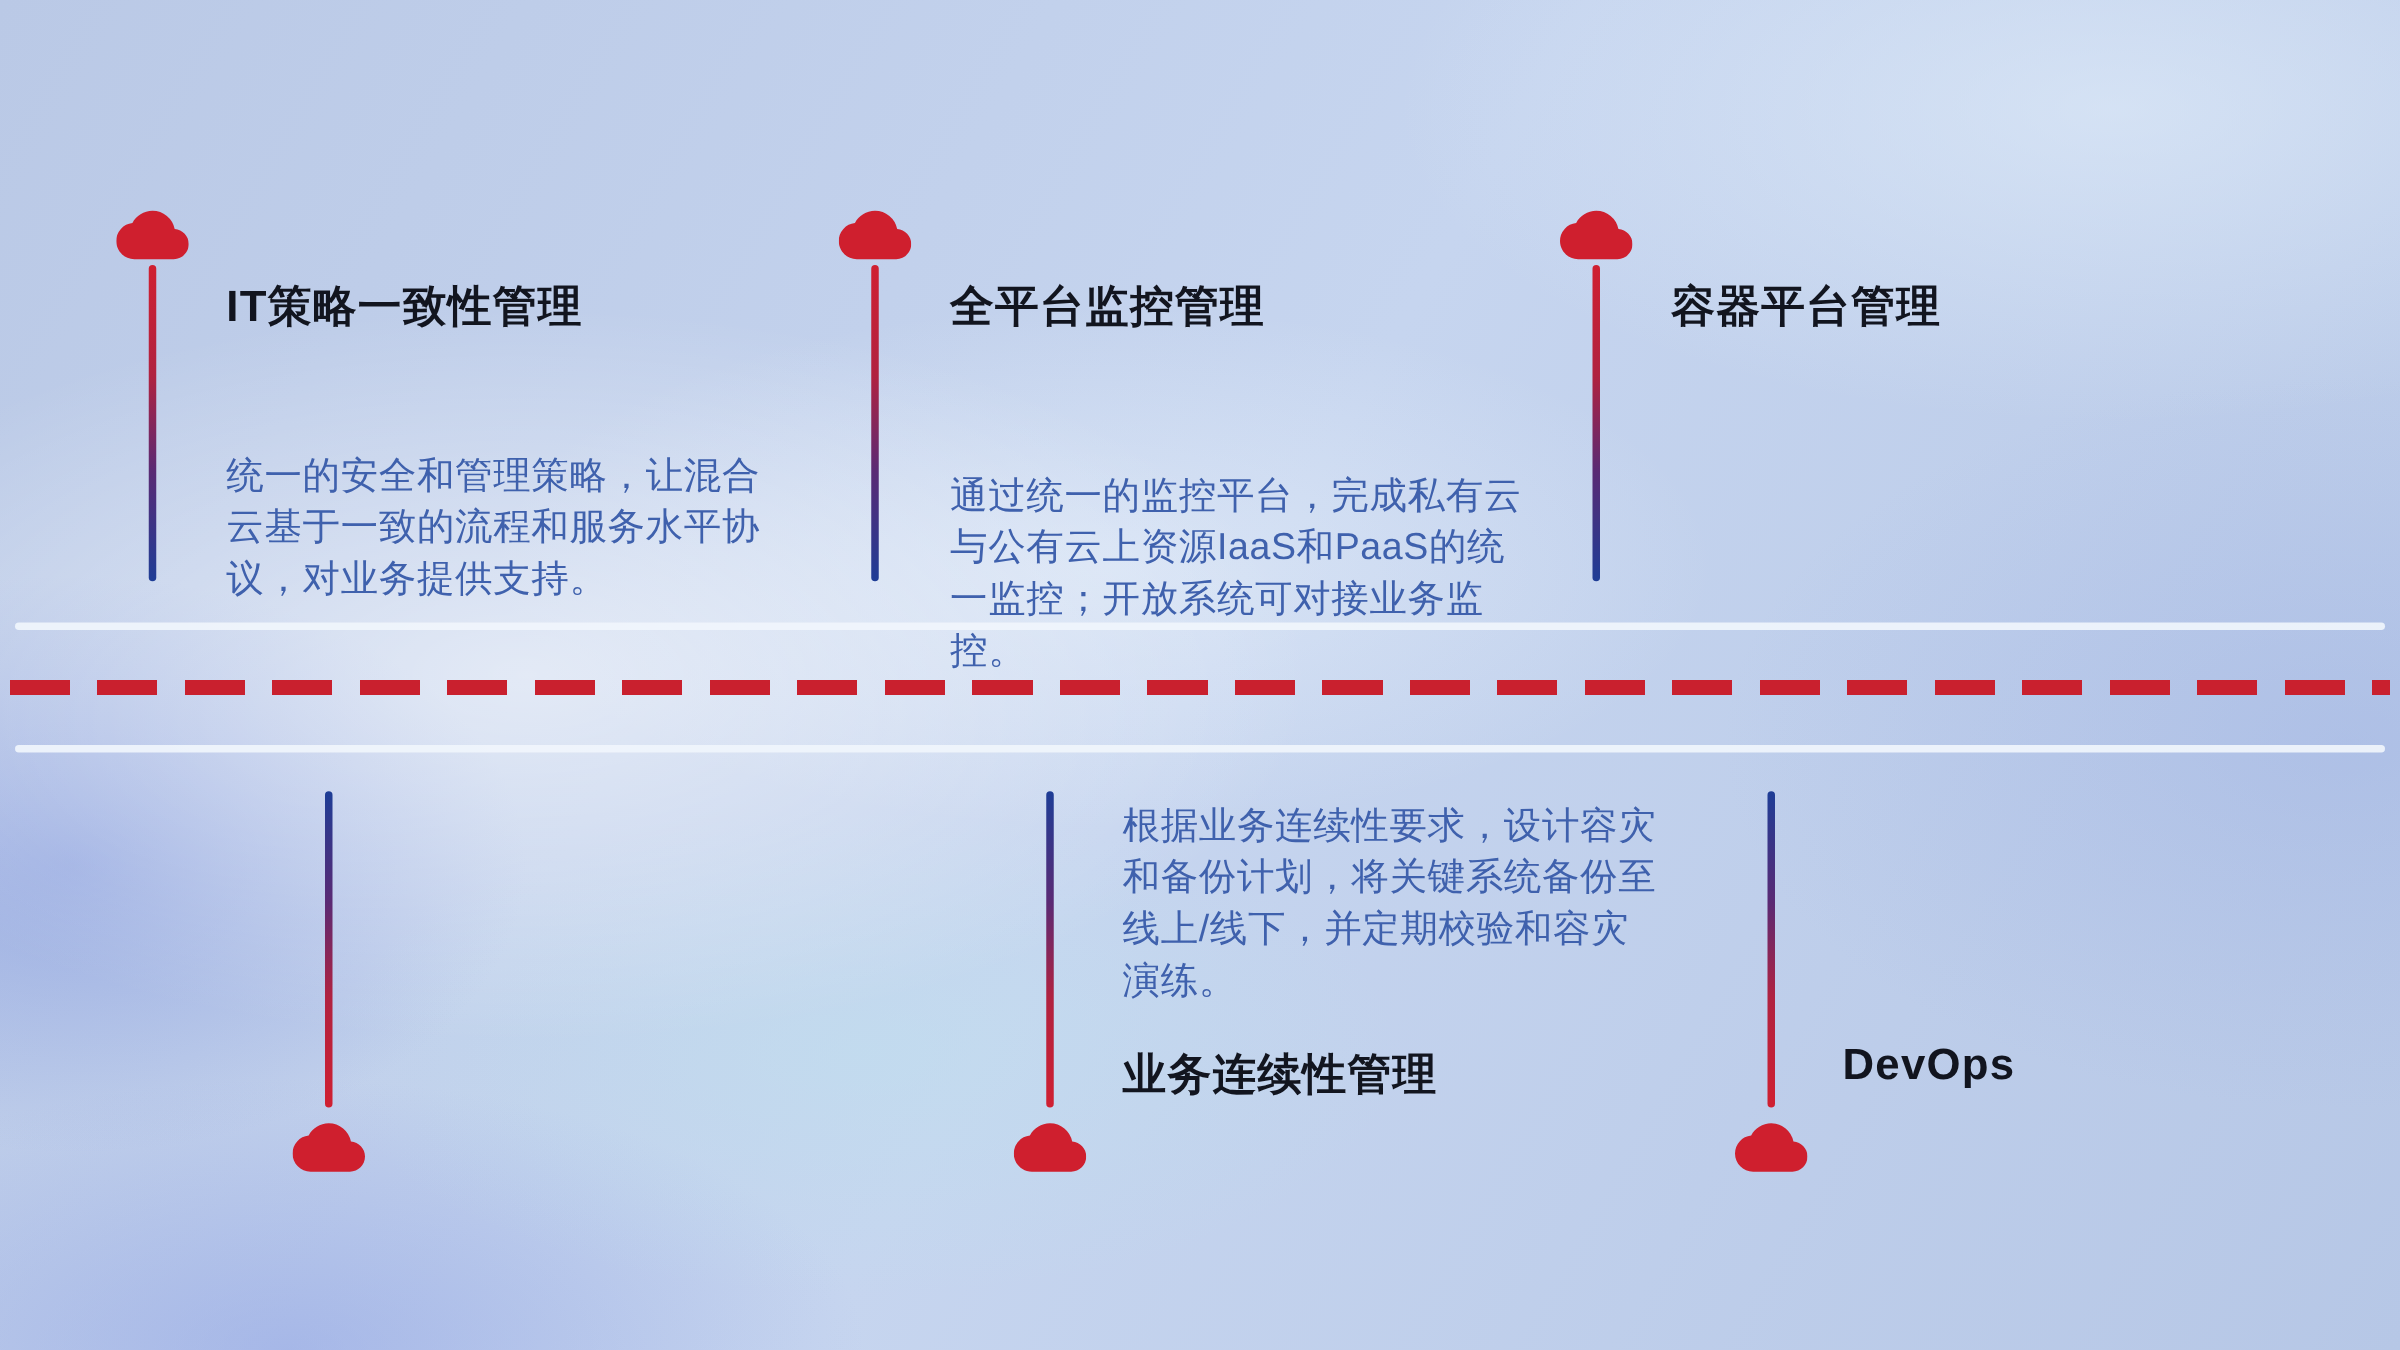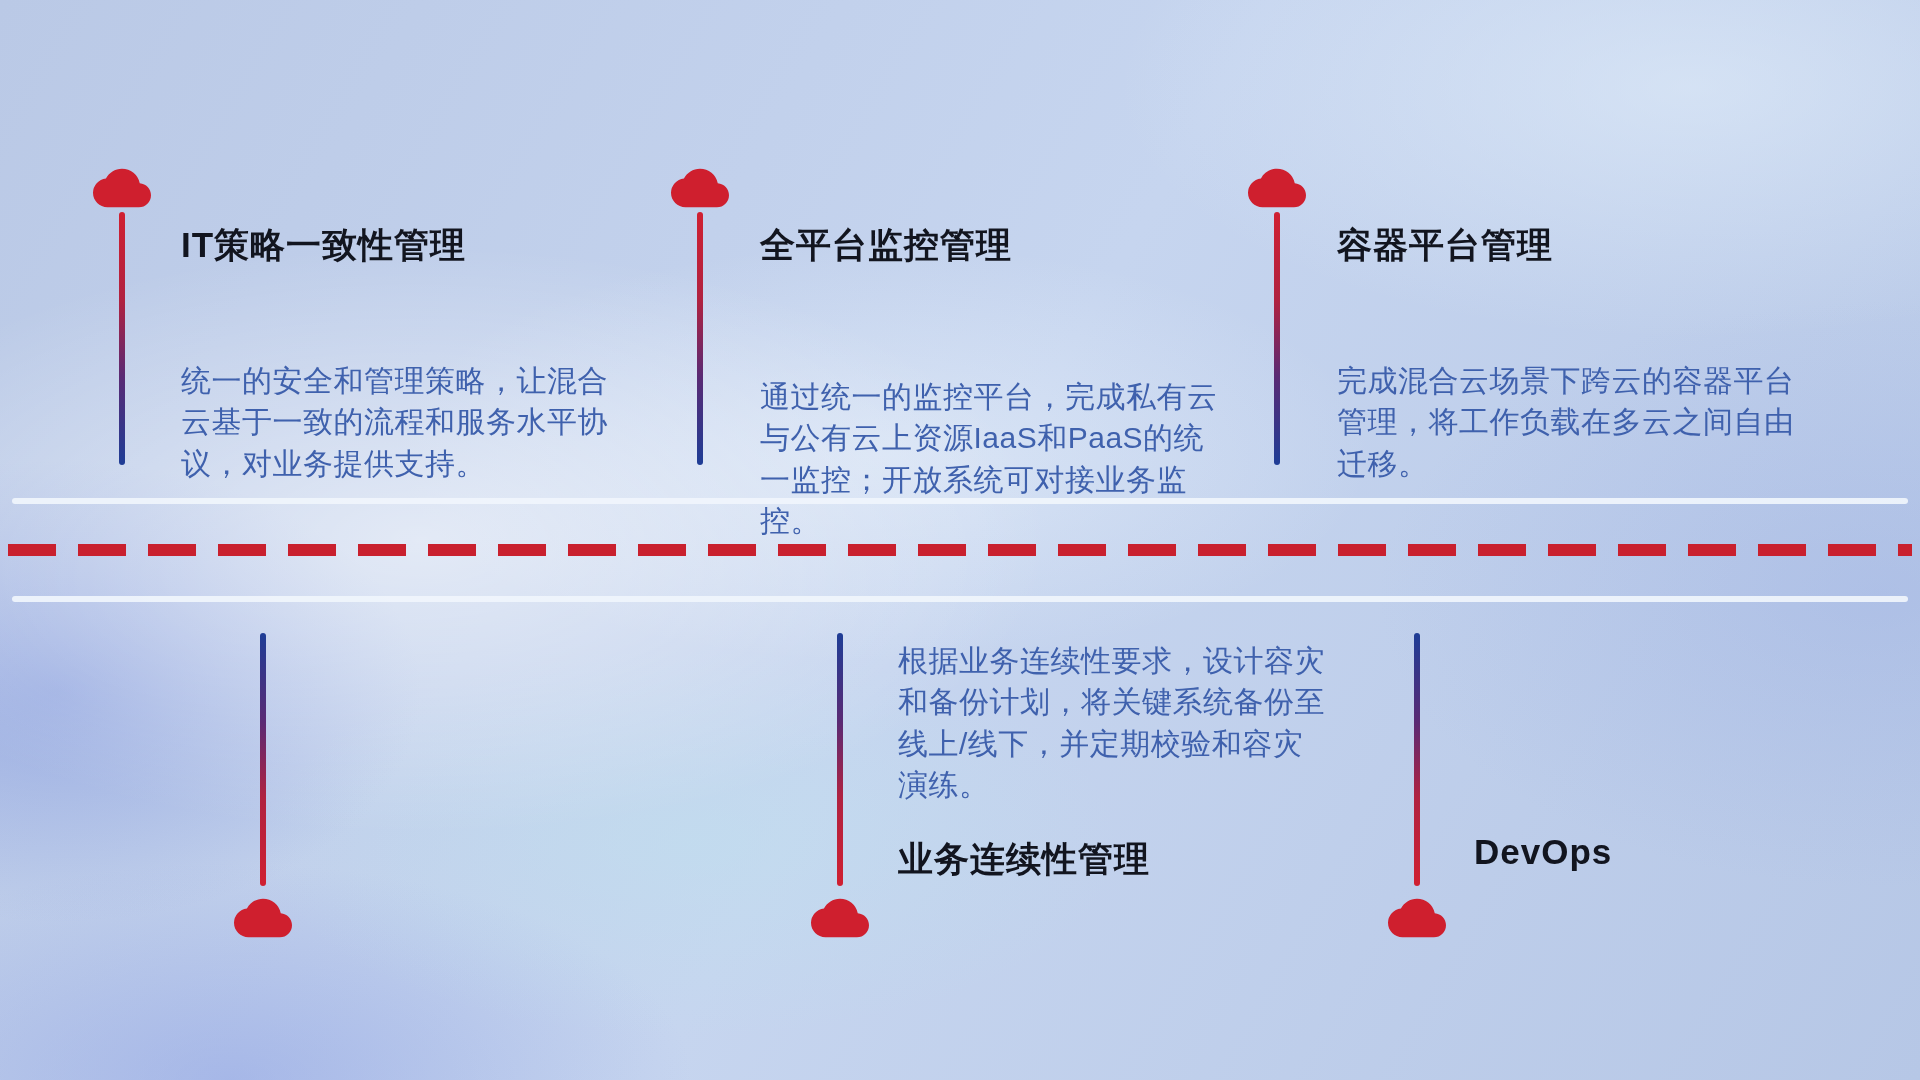--- a/index.html
+++ b/index.html
@@ -104,21 +104,20 @@
   <h2 class="title" style="left:760px; top:222px">全平台监控管理</h2>
   <p class="desc" style="left:760px; top:376px; width:466px">通过统一的监控平台，完成私有云与公有云上资源IaaS和PaaS的统一监控；开放系统可对接业务监控。</p>
 
   <div class="cloud" style="left:1248px; top:168px">
     <svg viewBox="0 4 24 16" preserveAspectRatio="xMidYMid meet">
       <path fill="#cf1f2e" d="M19.35 10.04A7.49 7.49 0 0 0 12 4C9.11 4 6.6 5.64 5.35 8.04A5.994 5.994 0 0 0 0 14c0 3.31 2.69 6 6 6h13c2.76 0 5-2.24 5-5 0-2.64-2.05-4.78-4.65-4.96z"></path>
     </svg>
   </div>
   <div class="vline v-down" style="left:1274px; top:212px"></div>
   <h2 class="title" style="left:1337px; top:222px">容器平台管理</h2>
-  <p class="desc" style="left:1337px; top:360px; width:462px">完成混合云场景下跨云的容器平台管理，将工作负载在多云之间自由迁移。</p>
 
   <div class="vline v-up" style="left:260px; top:633px"></div>
   <div class="cloud" style="left:234px; top:898px">
     <svg viewBox="0 4 24 16" preserveAspectRatio="xMidYMid meet">
       <path fill="#cf1f2e" d="M19.35 10.04A7.49 7.49 0 0 0 12 4C9.11 4 6.6 5.64 5.35 8.04A5.994 5.994 0 0 0 0 14c0 3.31 2.69 6 6 6h13c2.76 0 5-2.24 5-5 0-2.64-2.05-4.78-4.65-4.96z"></path>
     </svg>
   </div>
 
   <div class="vline v-up" style="left:837px; top:633px"></div>
   <p class="desc" style="left:898px; top:640px; width:430px">根据业务连续性要求，设计容灾和备份计划，将关键系统备份至线上/线下，并定期校验和容灾演练。</p>

